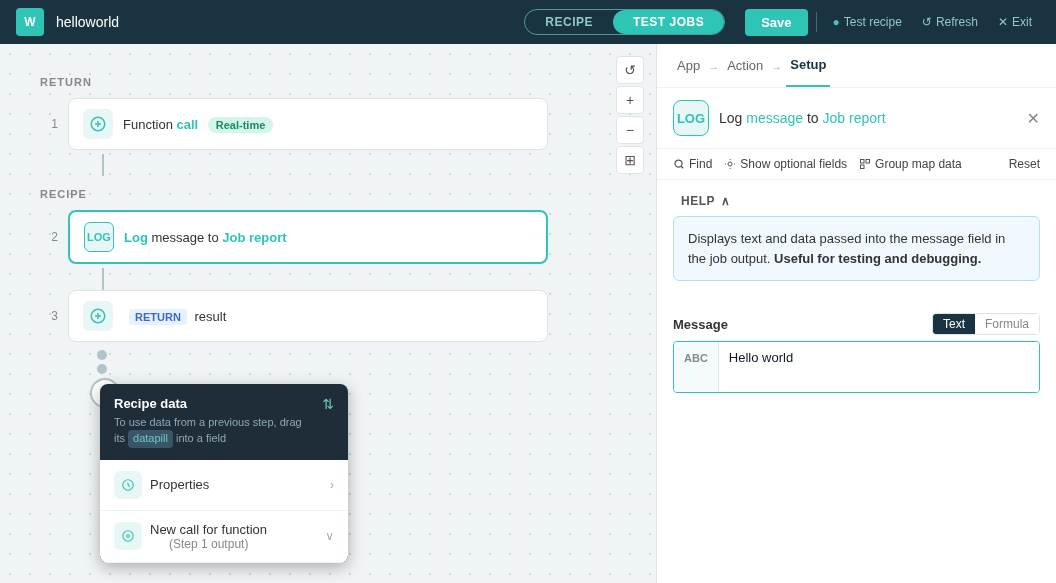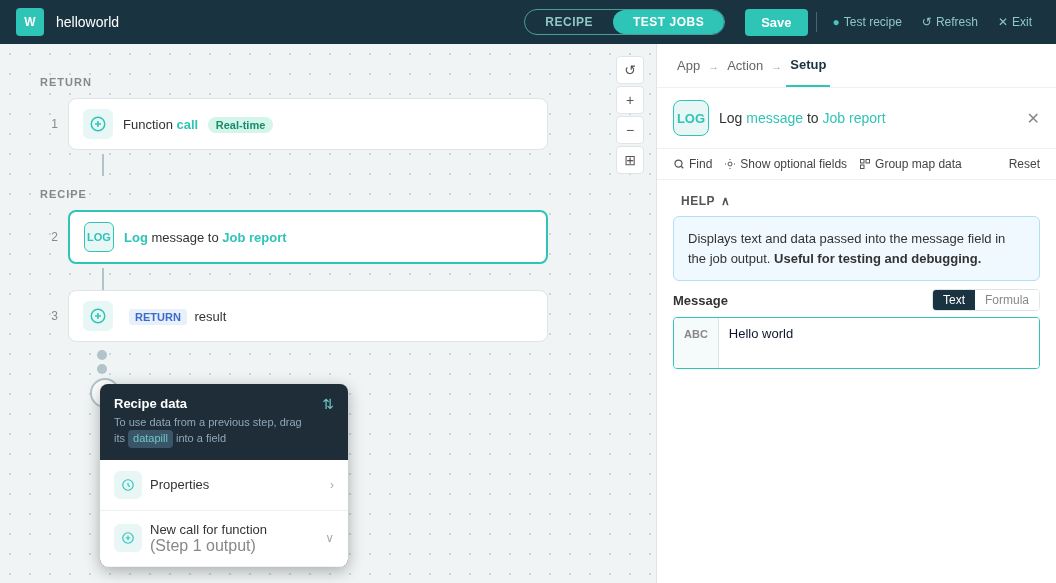--- a/index.html
+++ b/index.html
@@ -52,21 +52,21 @@
     .recipe-popup-header { padding: 12px 14px; display: flex; justify-content: space-between; align-items: flex-start; }
     .recipe-popup-title { color: white; font-size: 13px; font-weight: 600; }
     .recipe-popup-desc { color: #8fa8b8; font-size: 11px; margin-top: 4px; line-height: 1.4; }
     .recipe-popup-desc .pill { background: #3a5568; color: #6ec6c2; border-radius: 4px; padding: 1px 5px; font-size: 11px; display: inline-block; }
     .recipe-popup-icon { color: #6ec6c2; font-size: 14px; cursor: pointer; }
     .recipe-section { background: white; }
     .recipe-item { padding: 11px 14px; display: flex; align-items: center; justify-content: space-between; border-bottom: 1px solid #eef2f4; cursor: pointer; }
     .recipe-item-left { display: flex; align-items: center; gap: 8px; }
     .recipe-item-icon { width: 28px; height: 28px; border-radius: 6px; background: #e8f7f6; display: flex; align-items: center; justify-content: center; color: #2ec4b6; font-size: 11px; }
     .recipe-item-text { font-size: 13px; color: #333; }
-    .recipe-item-sub { font-size: 16px; color: #888; }
+    .recipe-item-sub { font-size: 12px; color: #888; margin-left: 19px; }
     .chevron { color: #aaa; font-size: 12px; }
 
     
     .right-panel { width: 400px; background: white; border-left: 1px solid #dde5e8; display: flex; flex-direction: column; flex-shrink: 0; overflow: hidden; }
 
     
     .panel-nav { display: flex; align-items: center; padding: 0 16px; border-bottom: 1px solid #eef2f4; height: 44px; gap: 4px; }
     .panel-nav-item { color: #666; font-size: 13px; padding: 0 4px; cursor: pointer; display: flex; align-items: center; gap: 6px; }
     .panel-nav-item.active { color: #1a3340; font-weight: 600; border-bottom: 2px solid #2ec4b6; height: 100%; display: flex; align-items: center; }
     .panel-nav-arrow { color: #aaa; font-size: 11px; }
@@ -82,21 +82,21 @@
     .panel-toolbar { display: flex; align-items: center; padding: 8px 16px; gap: 12px; border-bottom: 1px solid #eef2f4; }
     .toolbar-item { display: flex; align-items: center; gap: 4px; color: #444; font-size: 12px; cursor: pointer; }
     .toolbar-item svg, .toolbar-item .icon { color: #666; }
     .toolbar-sep { flex: 1; }
 
     
     .panel-body { flex: 1; overflow-y: auto; padding: 14px 16px; }
 
     
     .help-header { display: flex; align-items: center; gap: 6px; color: #555; font-size: 12px; font-weight: 700; letter-spacing: 0.5px; margin-bottom: 8px; cursor: pointer; padding-left: 8px; }
-    .help-box { background: #f0f9ff; border: 1px solid #b3dff5; border-radius: 6px; padding: 12px 14px; font-size: 13px; color: #333; line-height: 1.5; margin-bottom: 8px; }
+    .help-box { background: #f0f9ff; border: 1px solid #b3dff5; border-radius: 6px; padding: 12px 14px; font-size: 13px; color: #333; line-height: 1.5; margin-bottom: 32px; }
     .help-box strong { font-weight: 600; }
 
     
     .field-label-row { display: flex; align-items: center; justify-content: space-between; margin-bottom: 6px; }
     .field-label { font-size: 13px; font-weight: 600; color: #333; }
     .field-mode-group { display: flex; border: 1px solid #dde5e8; border-radius: 4px; overflow: hidden; }
     .field-mode-btn { padding: 3px 10px; font-size: 12px; cursor: pointer; background: white; border: none; color: #888; }
     .field-mode-btn.active { background: #1a3340; color: white; }
 
     .message-input-wrap { display: flex; border: 1.5px solid #2ec4b6; border-radius: 4px; overflow: hidden; margin-bottom: 6px; }

